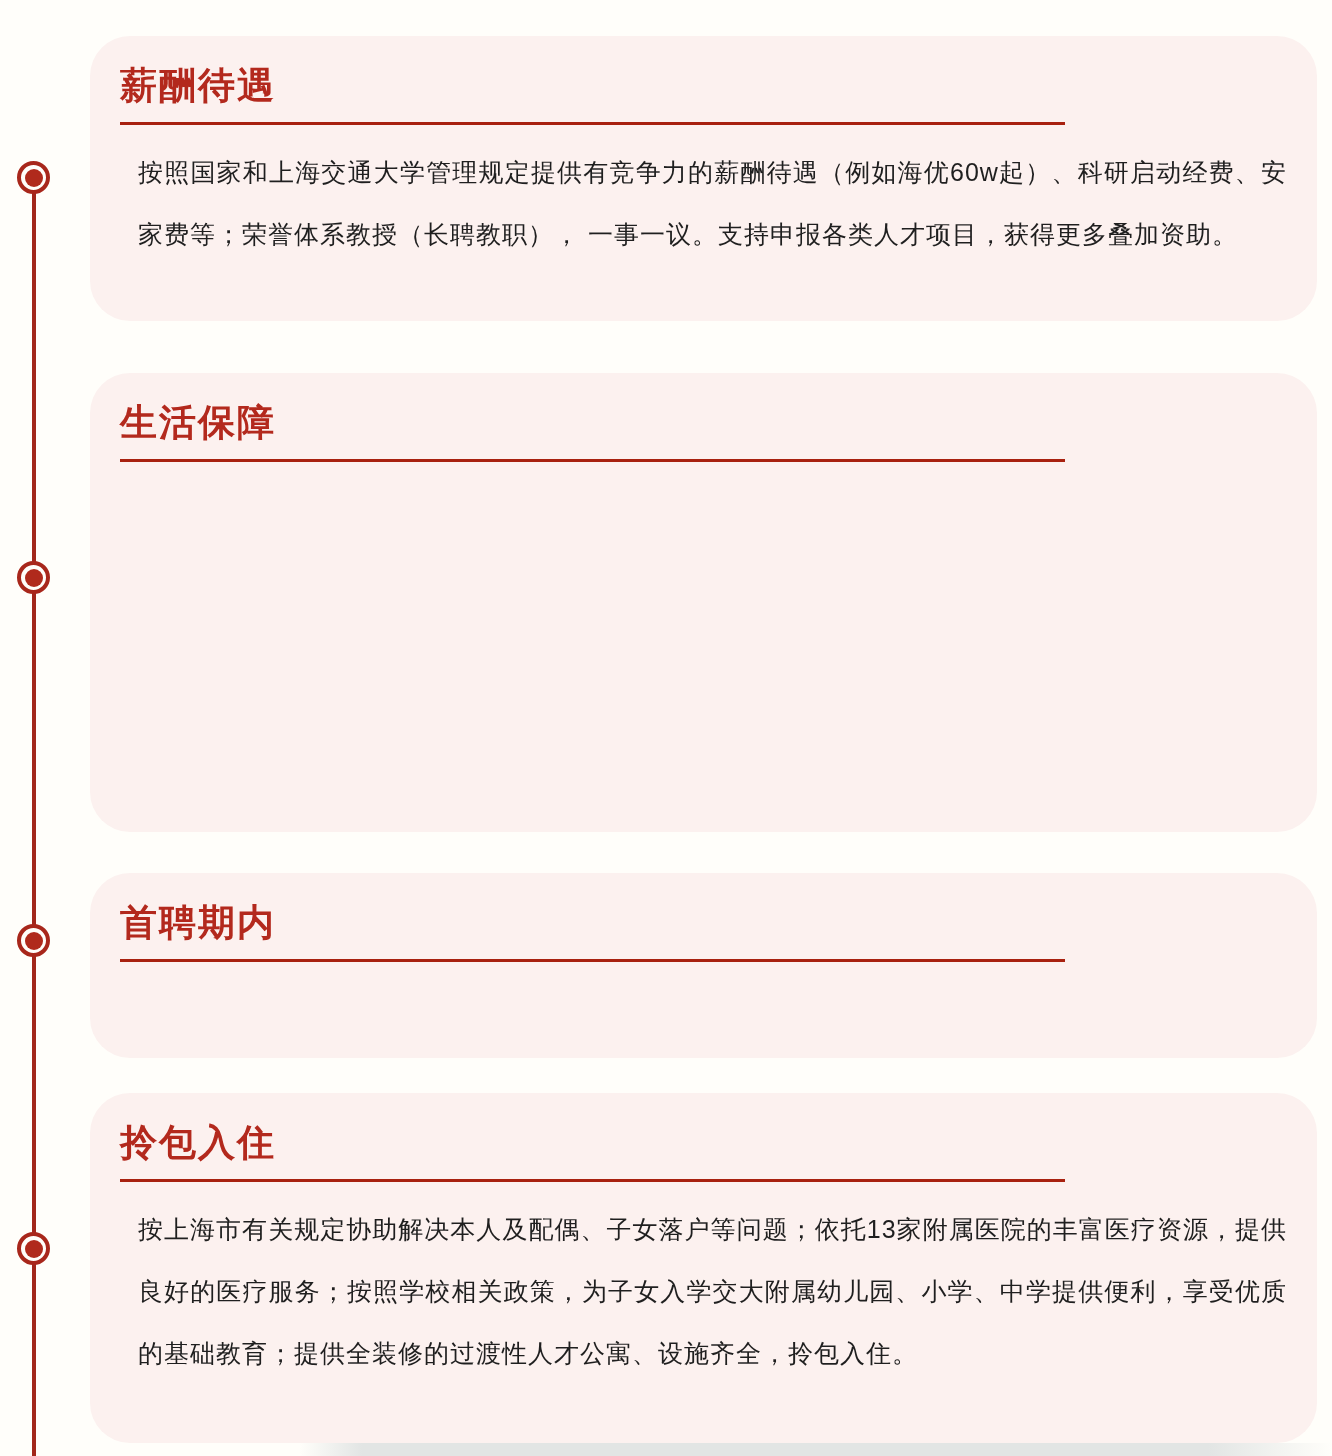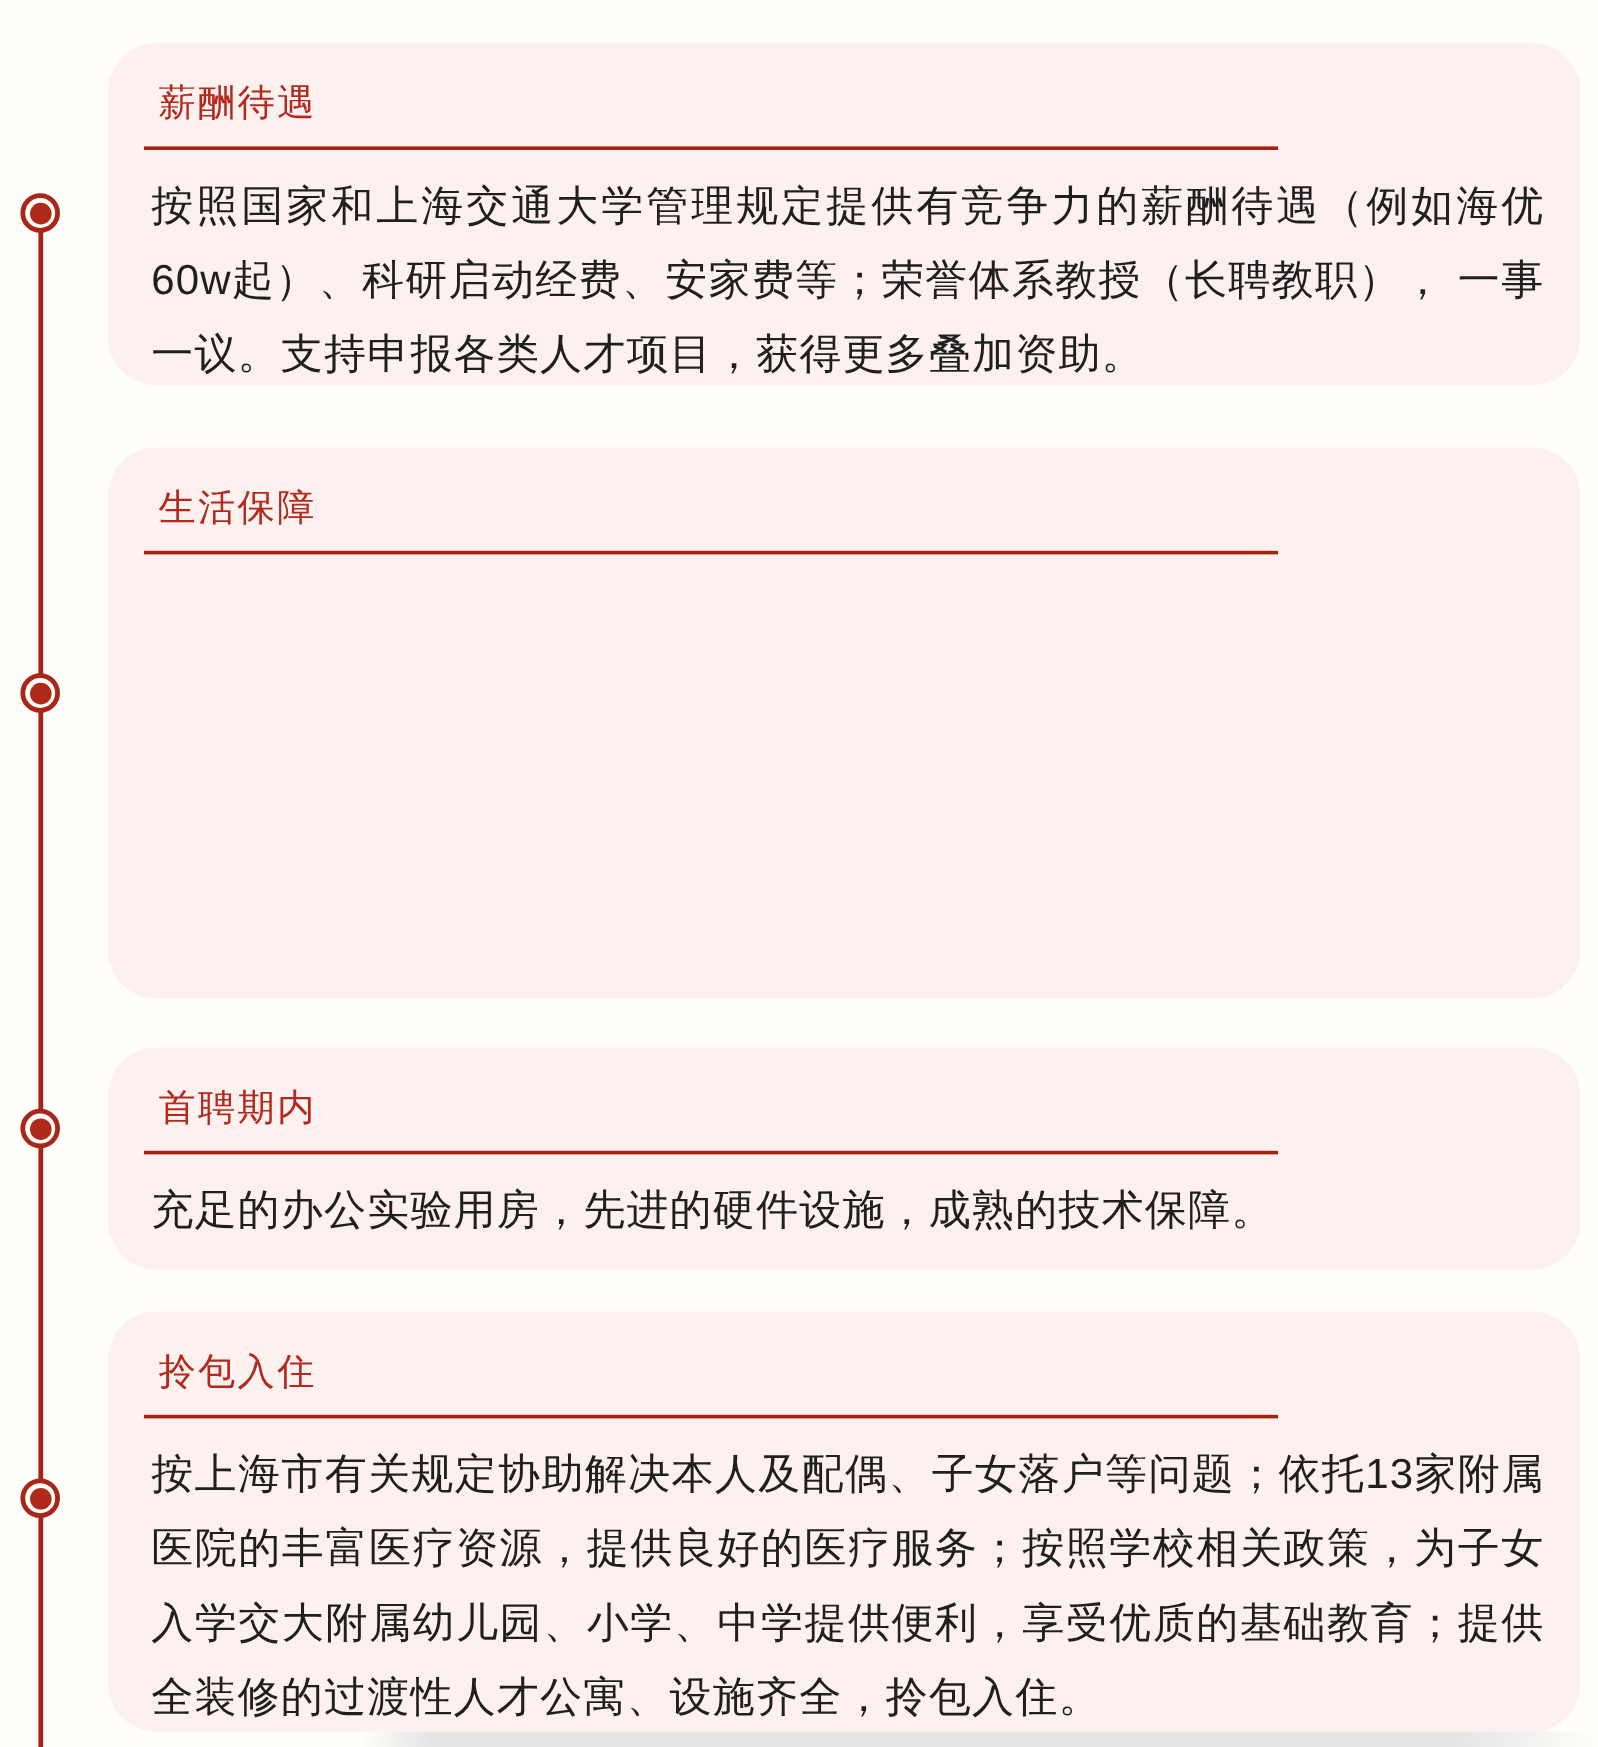--- a/index.html
+++ b/index.html
@@ -40,37 +40,37 @@
     padding:26px 30px 30px 30px;
     background:#fcf1ef;
     border-radius:40px;
     box-sizing:content-box;
   }
   .c1{top:36px;height:229px}
   .c2{top:373px;height:403px}
   .c3{top:873px;height:129px}
   .c4{top:1093px;height:294px}
   .card-title{
-    margin:4px 0 0 12px;
-    font-size:31px;
+    margin:4px 0 0 0;
+    font-size:37px;
     line-height:40px;
-    font-weight:normal;
+    font-weight:bold;
     color:#b3291d;
     letter-spacing:2px;
   }
   .title-rule{
     width:945px;max-width:100%;
     height:3px;
     background:#a8210f;
     margin-top:16px;
     border:none;
   }
   .card-body{
-    margin:16px 0 0 6px;
-    font-size:35px;
+    margin:16px 0 0 18px;
+    font-size:25px;
     line-height:62px;
     font-weight:500;
     color:#1f1f1f;
     letter-spacing:1px;
     text-align:justify;
   }
   
   .next-section-edge{
     position:absolute;
     left:300px;right:0;bottom:0;
@@ -106,21 +106,20 @@
 </section>
 
 <section class="card c2">
   <h2 class="card-title">生活保障</h2>
   <div class="title-rule"></div>
 </section>
 
 <section class="card c3">
   <h2 class="card-title">首聘期内</h2>
   <div class="title-rule"></div>
-  <p class="card-body">充足的办公实验用房，先进的硬件设施，成熟的技术保障。</p>
 </section>
 
 <section class="card c4">
   <h2 class="card-title">拎包入住</h2>
   <div class="title-rule"></div>
   <p class="card-body">按上海市有关规定协助解决本人及配偶、子女落户等问题；依托13家附属医院的丰富医疗资源，提供良好的医疗服务；按照学校相关政策，为子女入学交大附属幼儿园、小学、中学提供便利，享受优质的基础教育；提供全装修的过渡性人才公寓、设施齐全，拎包入住。</p>
 </section>
 
 <div class="next-section-edge"></div>
 

